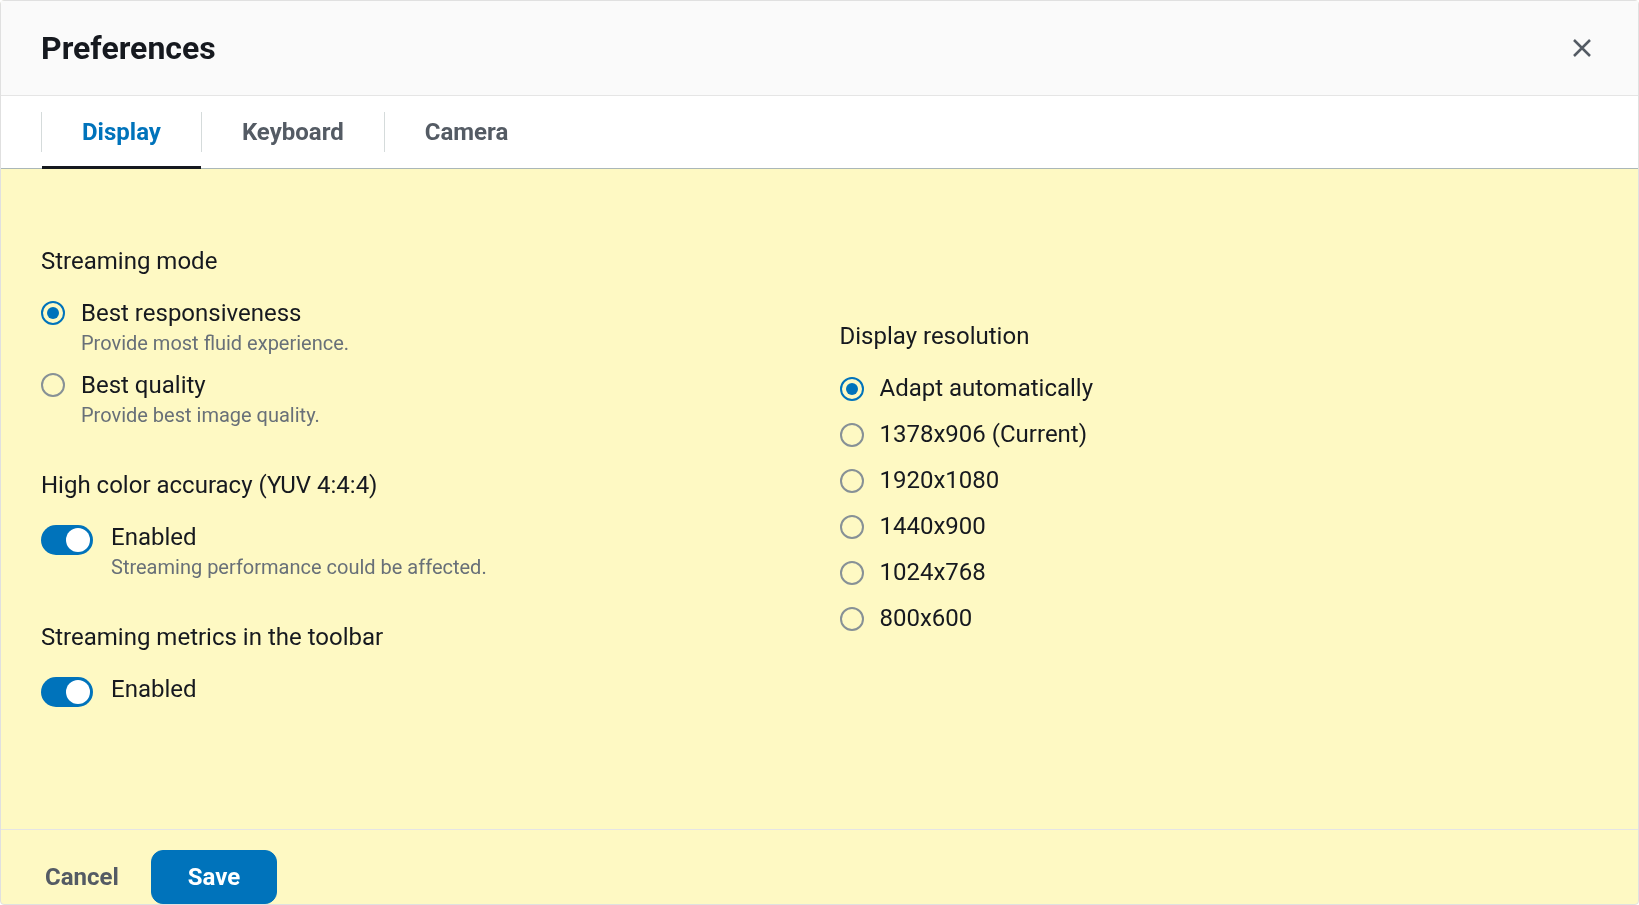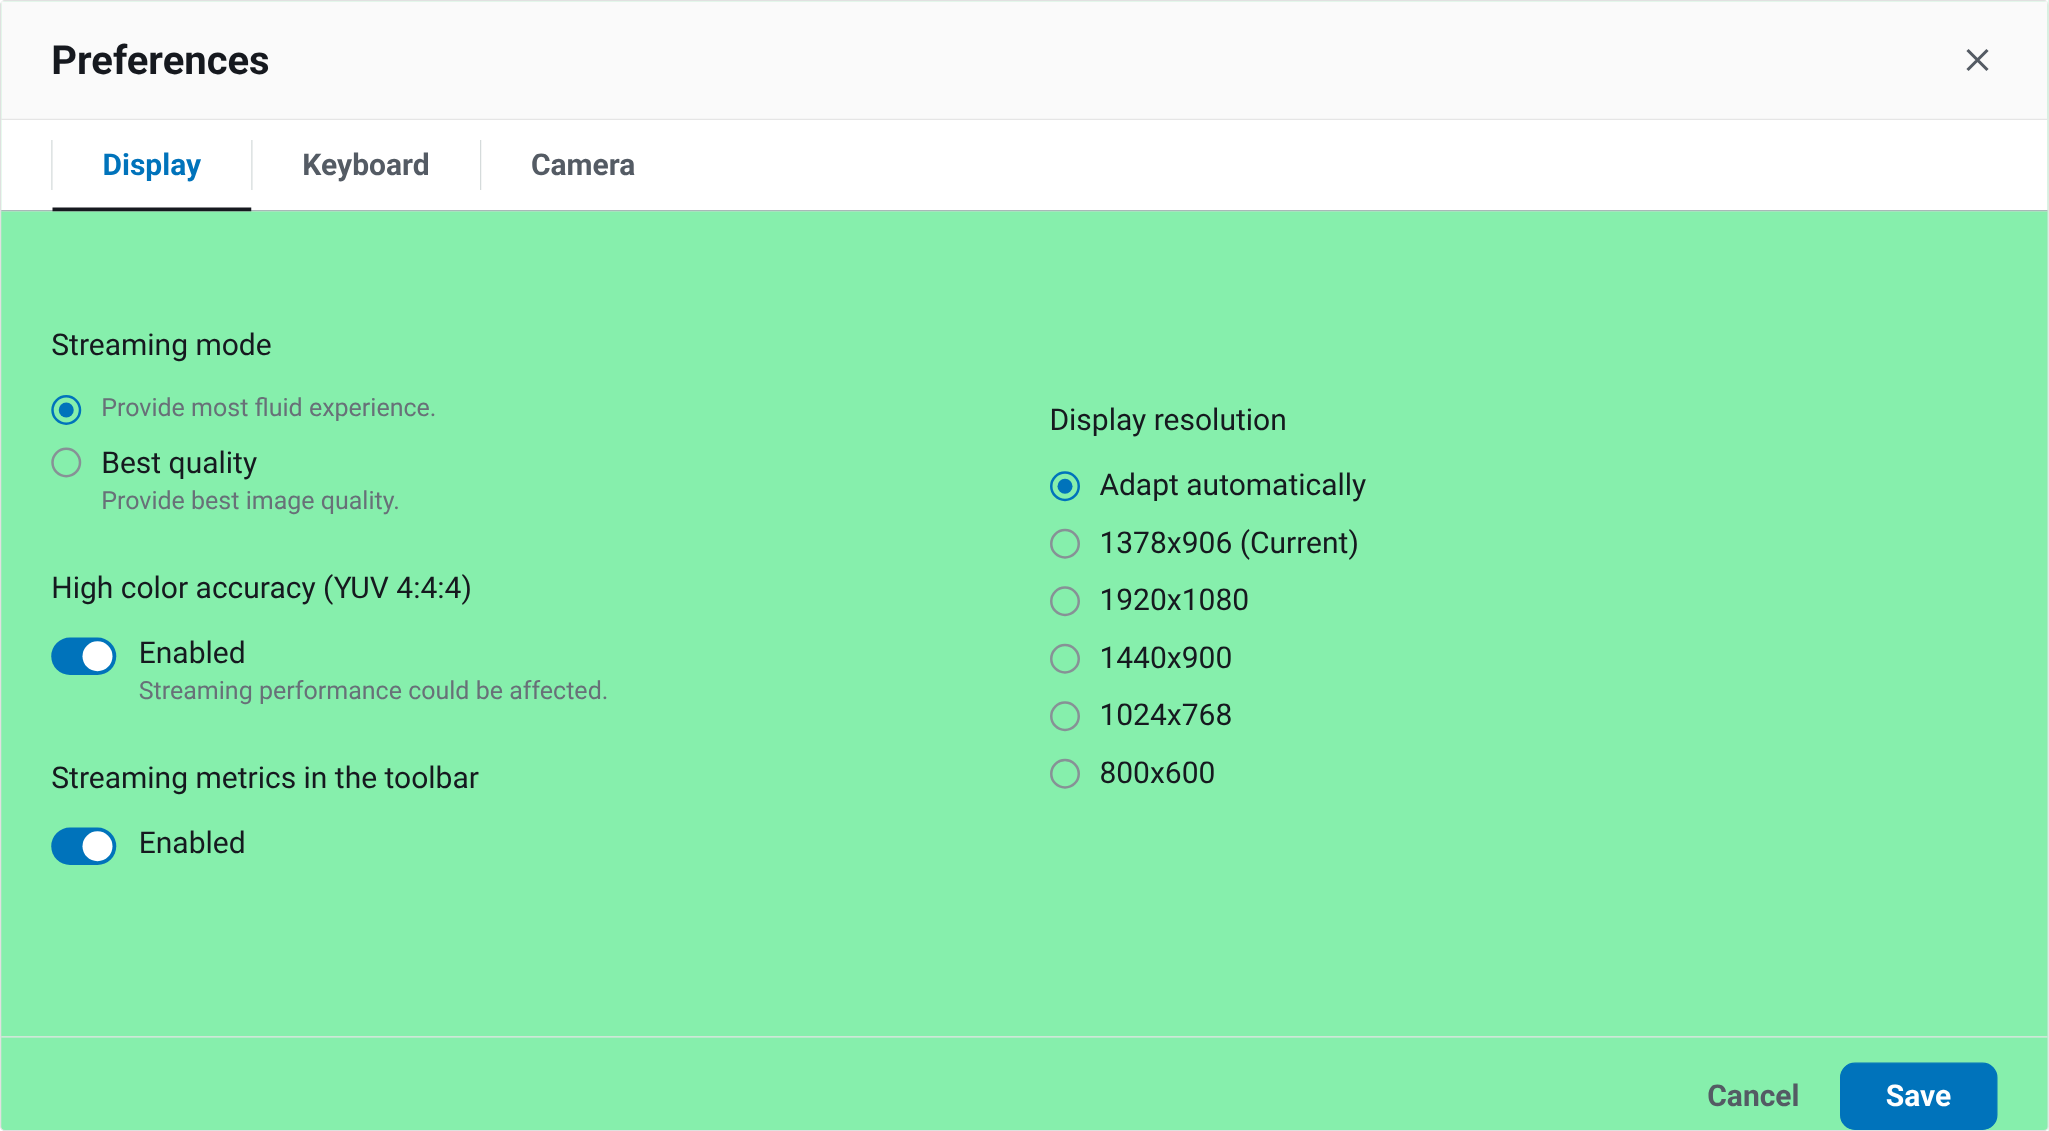--- a/index.html
+++ b/index.html
@@ -11,21 +11,21 @@
       height: 905px;
       overflow: hidden;
     }
     .dialog {
       width: 100%;
       height: 100%;
       display: flex;
       flex-direction: column;
       border: 1px solid #e0e0e0;
       border-radius: 4px;
-      background: #86efac;
+      background: #fef9c3;
     }
     .header {
       display: flex;
       align-items: center;
       justify-content: space-between;
       padding: 28px 40px 28px 40px;
       background: #fafafa;
       border-bottom: 1px solid #e5e5e5;
     }
     .header h1 {
@@ -106,21 +106,21 @@
       background:#fff; top: 3px; right: 3px;
     }
     .toggle-texts { display: flex; flex-direction: column; gap: 4px; }
     .toggle-label { font-size: 24px; color: #16191f; }
     .toggle-desc { font-size: 20px; color: #687078; }
     .res-group { display: flex; flex-direction: column; gap: 18px; margin-top: 12px; }
     .res-option { display: flex; align-items: center; gap: 16px; cursor: pointer; }
     .res-label { font-size: 24px; color: #16191f; }
     .footer {
       display: flex;
-      justify-content: flex-end;
+      justify-content: flex-start;
       align-items: center;
       gap: 28px;
       padding: 20px 40px 0 40px;
       border-top: 1px solid #e5e5e5;
     }
     .btn-secondary {
       font-size: 24px;
       font-weight: 700;
       color: #545b64;
       cursor: pointer;
@@ -178,20 +178,21 @@
   <div class="content">
 
     <div class="col">
 
       <div class="section">
         <div class="section-title">Streaming mode</div>
         <div class="radio-group">
           <div class="radio-option">
             <div class="radio-circle checked-solid"></div>
             <div class="radio-texts">
+              <div class="radio-label">Best responsiveness</div>
               <div class="radio-desc">Provide most fluid experience.</div>
             </div>
           </div>
           <div class="radio-option">
             <div class="radio-circle"></div>
             <div class="radio-texts">
               <div class="radio-label">Best quality</div>
               <div class="radio-desc">Provide best image quality.</div>
             </div>
           </div>

